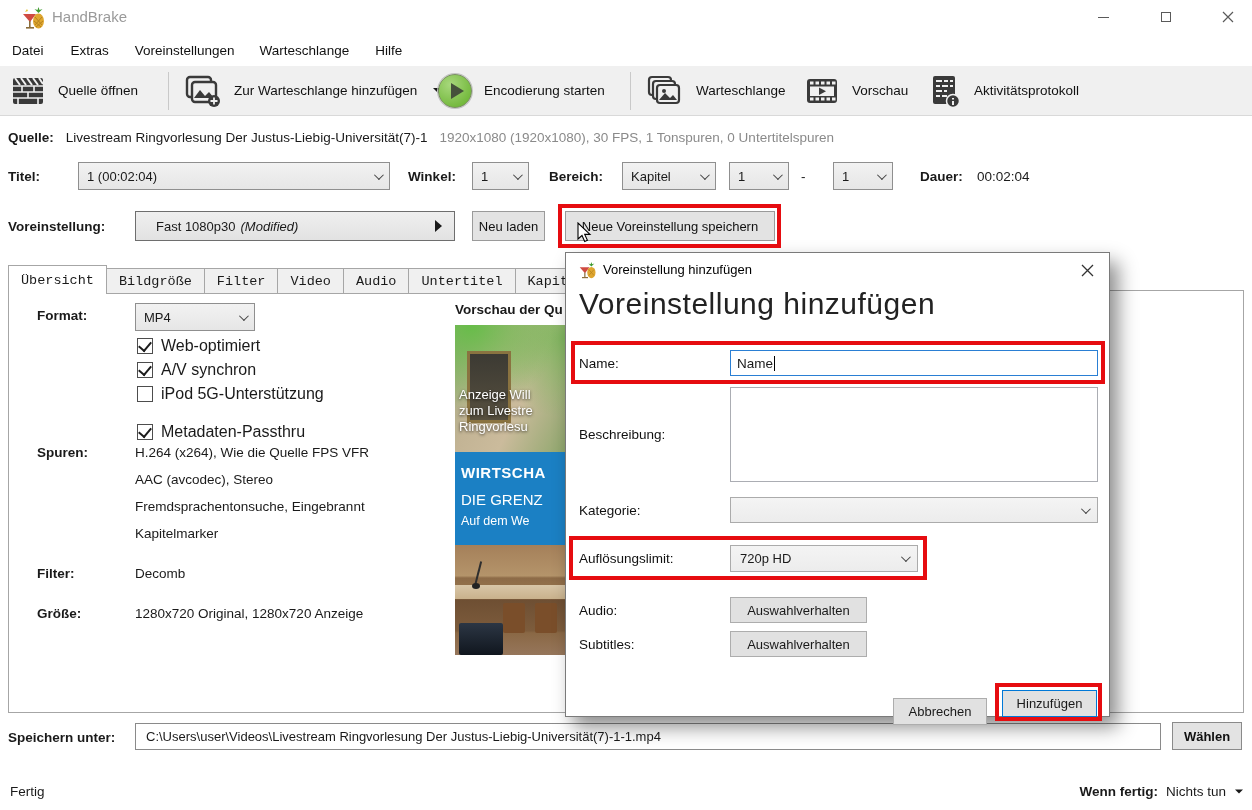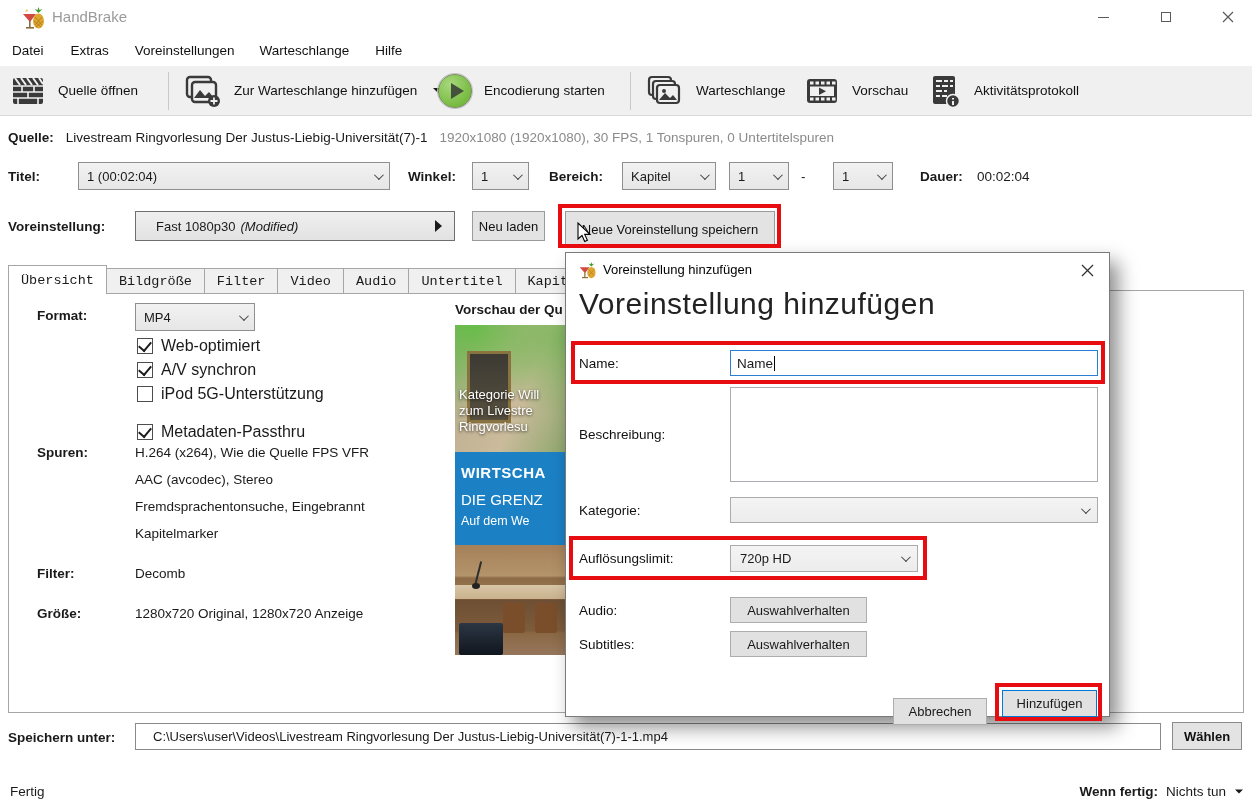--- a/index.html
+++ b/index.html
@@ -82,21 +82,21 @@
   .textarea { position:absolute; background:#fff; border:1px solid #abadb3; }
   .dcombo { position:absolute; background:linear-gradient(#f4f4f4,#ececec); border:1px solid #ababab; display:flex; align-items:center; font-size:13px; padding:0 9px; }
   .dbtn { position:absolute; background:#e1e1e1; border:1px solid #adadad; font-size:13px; display:flex; align-items:center; justify-content:center; }
   .dbtn.default { border:1px solid #0078d7; }
   .caret-line { display:inline-block; width:1px; height:15px; background:#000; margin-left:1px; }
 
   
   .redbox { position:absolute; border:4px solid #e60c10; z-index:6; pointer-events:none; }
 
   
-  .path-field { position:absolute; left:135px; top:723px; width:1026px; height:27px; border:1px solid #8a8a8a; background:#fff; font-size:13px; display:flex; align-items:center; padding:0 17px; white-space:nowrap; overflow:hidden; }
+  .path-field { position:absolute; left:135px; top:723px; width:1026px; height:27px; border:1px solid #8a8a8a; background:#fff; font-size:13px; display:flex; align-items:center; padding:0 10px; white-space:nowrap; overflow:hidden; }
 
   svg { display:block; }
 </style>
 </head>
 <body>
 
 <div class="window">
 
   <div class="titlebar">
     <div class="abs" style="left:22px;top:7px;width:24px;height:24px;">
@@ -243,21 +243,21 @@
   </div>
 
   <div>
     <span class="blabel abs" style="left:8px;top:219px;">Voreinstellung:</span>
     <div class="preset-btn abs" style="left:135px;top:211px;width:320px;height:30px;gap:5px;">
       <span>Fast 1080p30</span>
       <span style="font-style:italic;">(Modified)</span>
       <span class="right-arrow"></span>
     </div>
     <div class="pushbtn abs" style="left:472px;top:211px;width:73px;height:30px;">Neu laden</div>
-    <div class="pushbtn abs" style="left:565px;top:211px;width:210px;height:36px;">Neue Voreinstellung speichern</div>
+    <div class="pushbtn abs" style="left:565px;top:211px;width:210px;height:30px;">Neue Voreinstellung speichern</div>
   </div>
 
   <div class="abs" style="left:8px;top:265px;display:flex;align-items:flex-end;z-index:3;font-family:Liberation Mono, monospace;">
     <div class="tab active">Übersicht</div>
     <div class="tab">Bildgröße</div>
     <div class="tab">Filter</div>
     <div class="tab">Video</div>
     <div class="tab">Audio</div>
     <div class="tab">Untertitel</div>
     <div class="tab">Kapitel</div>
@@ -294,21 +294,21 @@
   <span class="blabel abs" style="left:37px;top:566px;">Filter:</span>
   <span class="val abs" style="left:135px;top:566px;">Decomb</span>
   <span class="blabel abs" style="left:37px;top:606px;">Größe:</span>
   <span class="val abs" style="left:135px;top:606px;">1280x720 Original, 1280x720 Anzeige</span>
 
   <span class="blabel abs" style="left:455px;top:302px;white-space:nowrap;">Vorschau der Qu</span>
   <div class="preview-strip">
     <div class="pv-top">
       <div class="pv-paint"></div>
       <div class="pv-overlay">
-        <div>Kategorie Will</div>
+        <div>Anzeige Will</div>
         <div>zum Livestre</div>
         <div>Ringvorlesu</div>
       </div>
     </div>
     <div class="pv-band">
       <div class="l1">WIRTSCHA</div>
       <div class="l2">DIE GRENZ</div>
       <div class="l3">Auf dem We</div>
     </div>
     <div class="pv-bottom">

